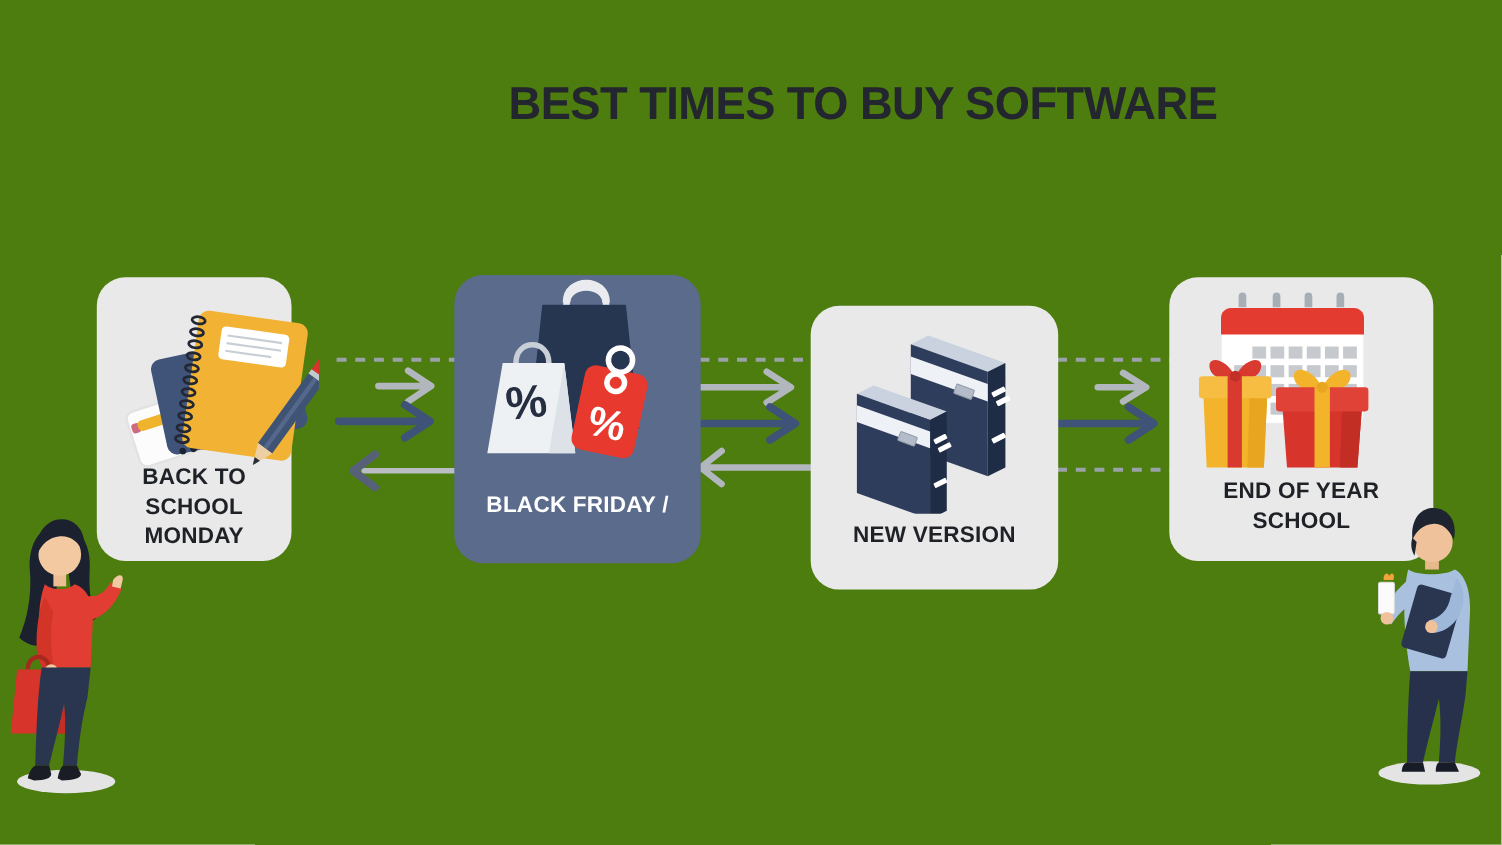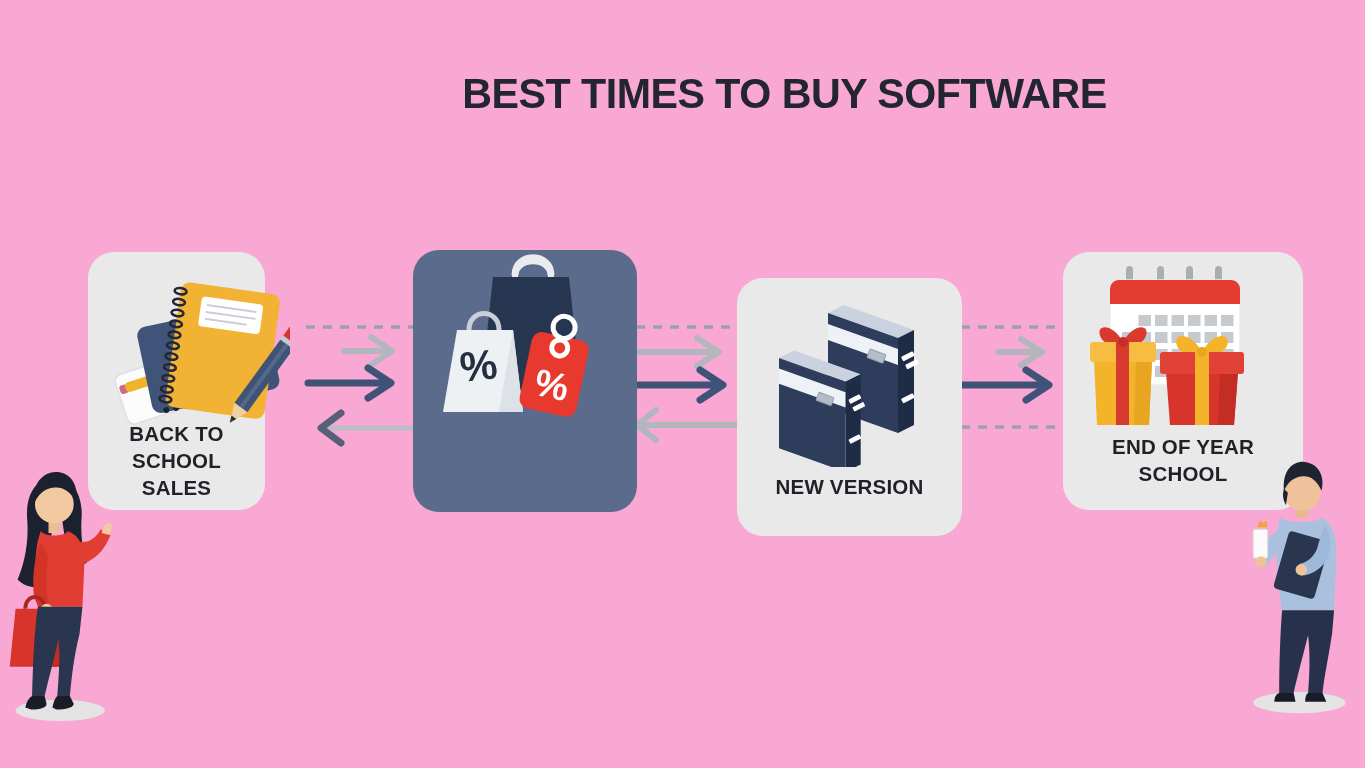--- a/index.html
+++ b/index.html
@@ -1,17 +1,17 @@
 <!DOCTYPE html>
 <html><head>
 <meta charset="utf-8">
 <style>
   html,body { margin:0; padding:0; background:#ffffff; }
   .canvas {
-    position:relative; width:1365px; height:768px; background:#f9a8d4;
+    position:relative; width:1365px; height:768px; background:#4d7c0f;
     overflow:hidden; font-family:"Liberation Sans", sans-serif;
   }
   .title {
     position:absolute; left:452px; top:70px; width:665px;
     text-align:center; font-size:42px; font-weight:800;
     letter-spacing:-0.5px; color:#23262e; white-space:nowrap;
     transform:scaleX(0.98); transform-origin:center;
   }
   .card {
     position:absolute; top:252px; width:177px; height:258px;
@@ -110,21 +110,21 @@
         <rect x="140" y="52" width="16" height="13" rx="2" fill="#d7342c"></rect>
         <rect x="140" y="64" width="16" height="5" fill="#c3c9d2"></rect>
         <rect x="140" y="69" width="16" height="78" fill="#3f5375"></rect>
         <rect x="146" y="69" width="4" height="78" fill="#55688c"></rect>
         <path d="M140,147 L156,147 L148,166 Z" fill="#ecd0a4"></path>
         <path d="M145,159 L151,159 L148,166 Z" fill="#2b2f38"></path>
       </g>
     </svg>
     <div class="card-label">
       <span>BACK TO SCHOOL</span>
-      <span>SALES</span>
+      <span>MONDAY</span>
     </div>
   </div>
 
   <div class="card card-2 dark">
     <svg class="icon-svg" style="left:10px; top:0;" width="200" height="180" viewBox="0 0 200 180">
       <g>
         <path d="M92,25 C92,2 128,2 128,25" stroke="#e9ebee" stroke-width="7" fill="none"></path>
         <path d="M70,27 L146,27 L158,140 L58,140 Z" fill="#263550"></path>
         <path d="M92,27 C92,6 128,6 128,27" stroke="#e9ebee" stroke-width="6" fill="none"></path>
       </g>
@@ -135,20 +135,21 @@
         <text x="56" y="130" font-size="42" font-weight="bold" fill="#262e41" text-anchor="middle" transform="rotate(-6 56 120)" font-family="Liberation Sans, sans-serif">%</text>
       </g>
       <g transform="rotate(12 130 120)">
         <rect x="103" y="85" width="58" height="78" rx="10" fill="#e8392f"></rect>
         <circle cx="132" cy="76" r="11" stroke="#ffffff" stroke-width="5" fill="none"></circle>
         <circle cx="132" cy="97" r="8" stroke="#ffffff" stroke-width="5" fill="none"></circle>
         <text x="132" y="148" font-size="38" font-weight="bold" fill="#ffffff" text-anchor="middle" font-family="Liberation Sans, sans-serif">%</text>
       </g>
     </svg>
     <div class="card-label">
+      <span>BLACK FRIDAY /</span>
     </div>
   </div>
 
   <div class="card card-3">
     <svg class="icon-svg" style="left:12px; top:14px;" width="200" height="175" viewBox="0 0 200 175">
       <g transform="translate(79,21)">
         <polygon points="0,0 16,-8 86,17 70,25" fill="#c9d2de"></polygon>
         <polygon points="70,25 86,17 86,112 70,120" fill="#1f2c45"></polygon>
         <polygon points="0,0 70,25 70,120 0,95" fill="#2e3d5c"></polygon>
         <polygon points="0,11 70,36 70,52 0,27" fill="#eef1f5"></polygon>

